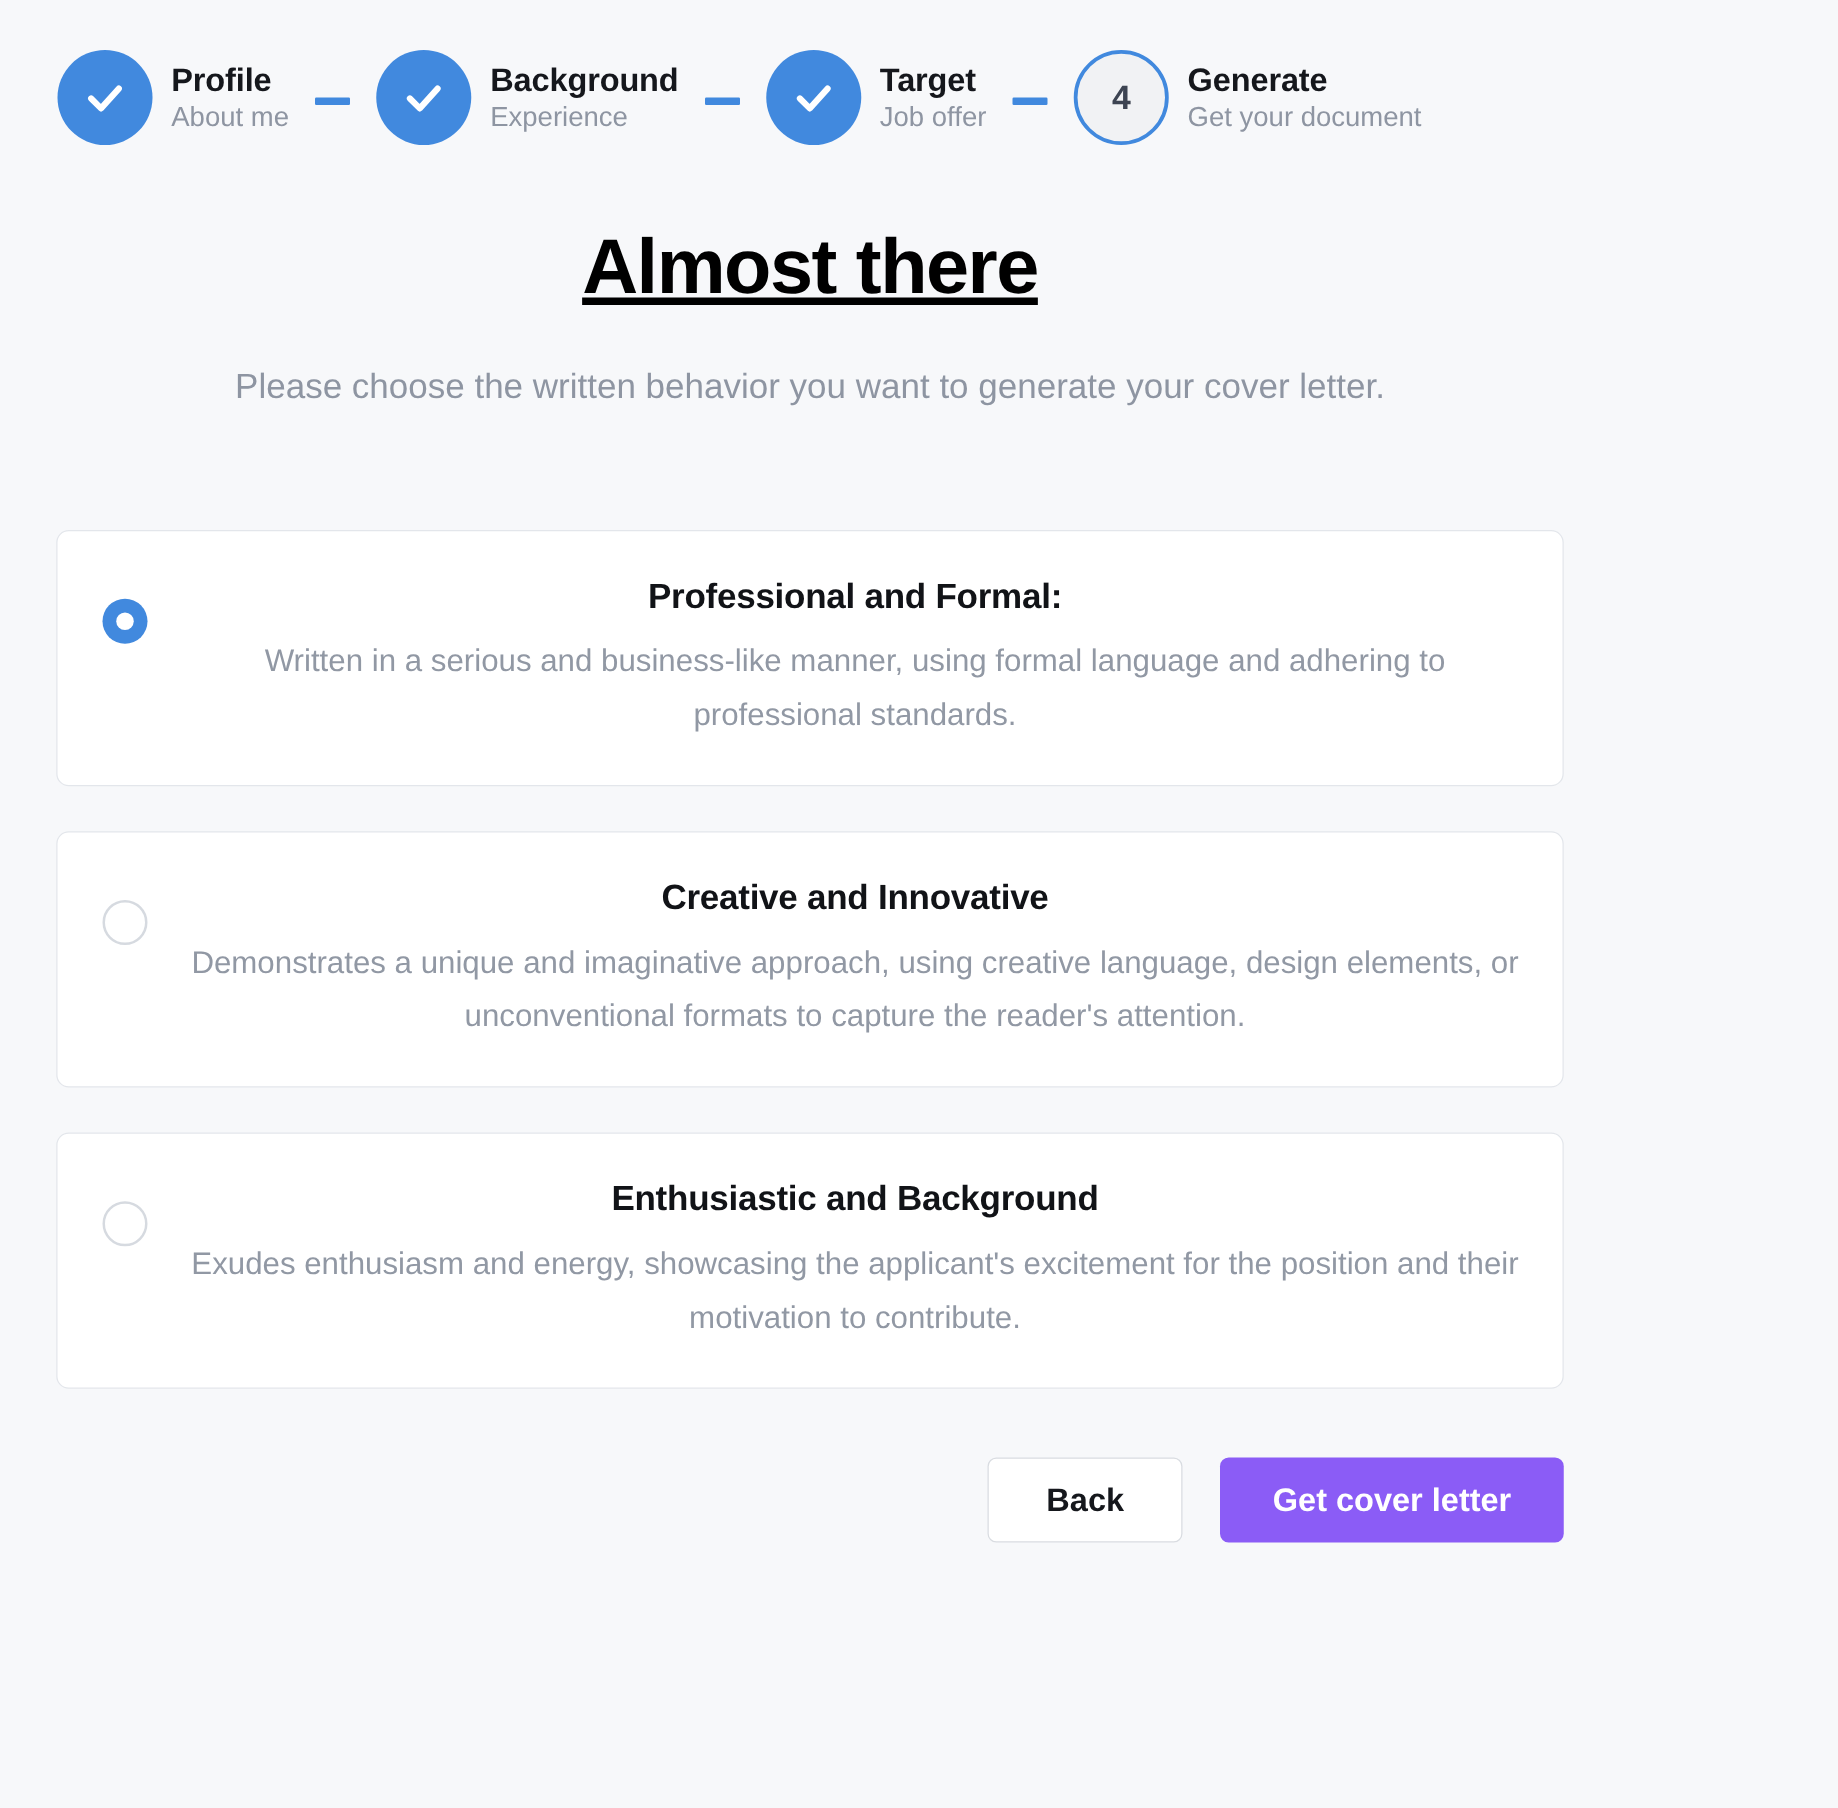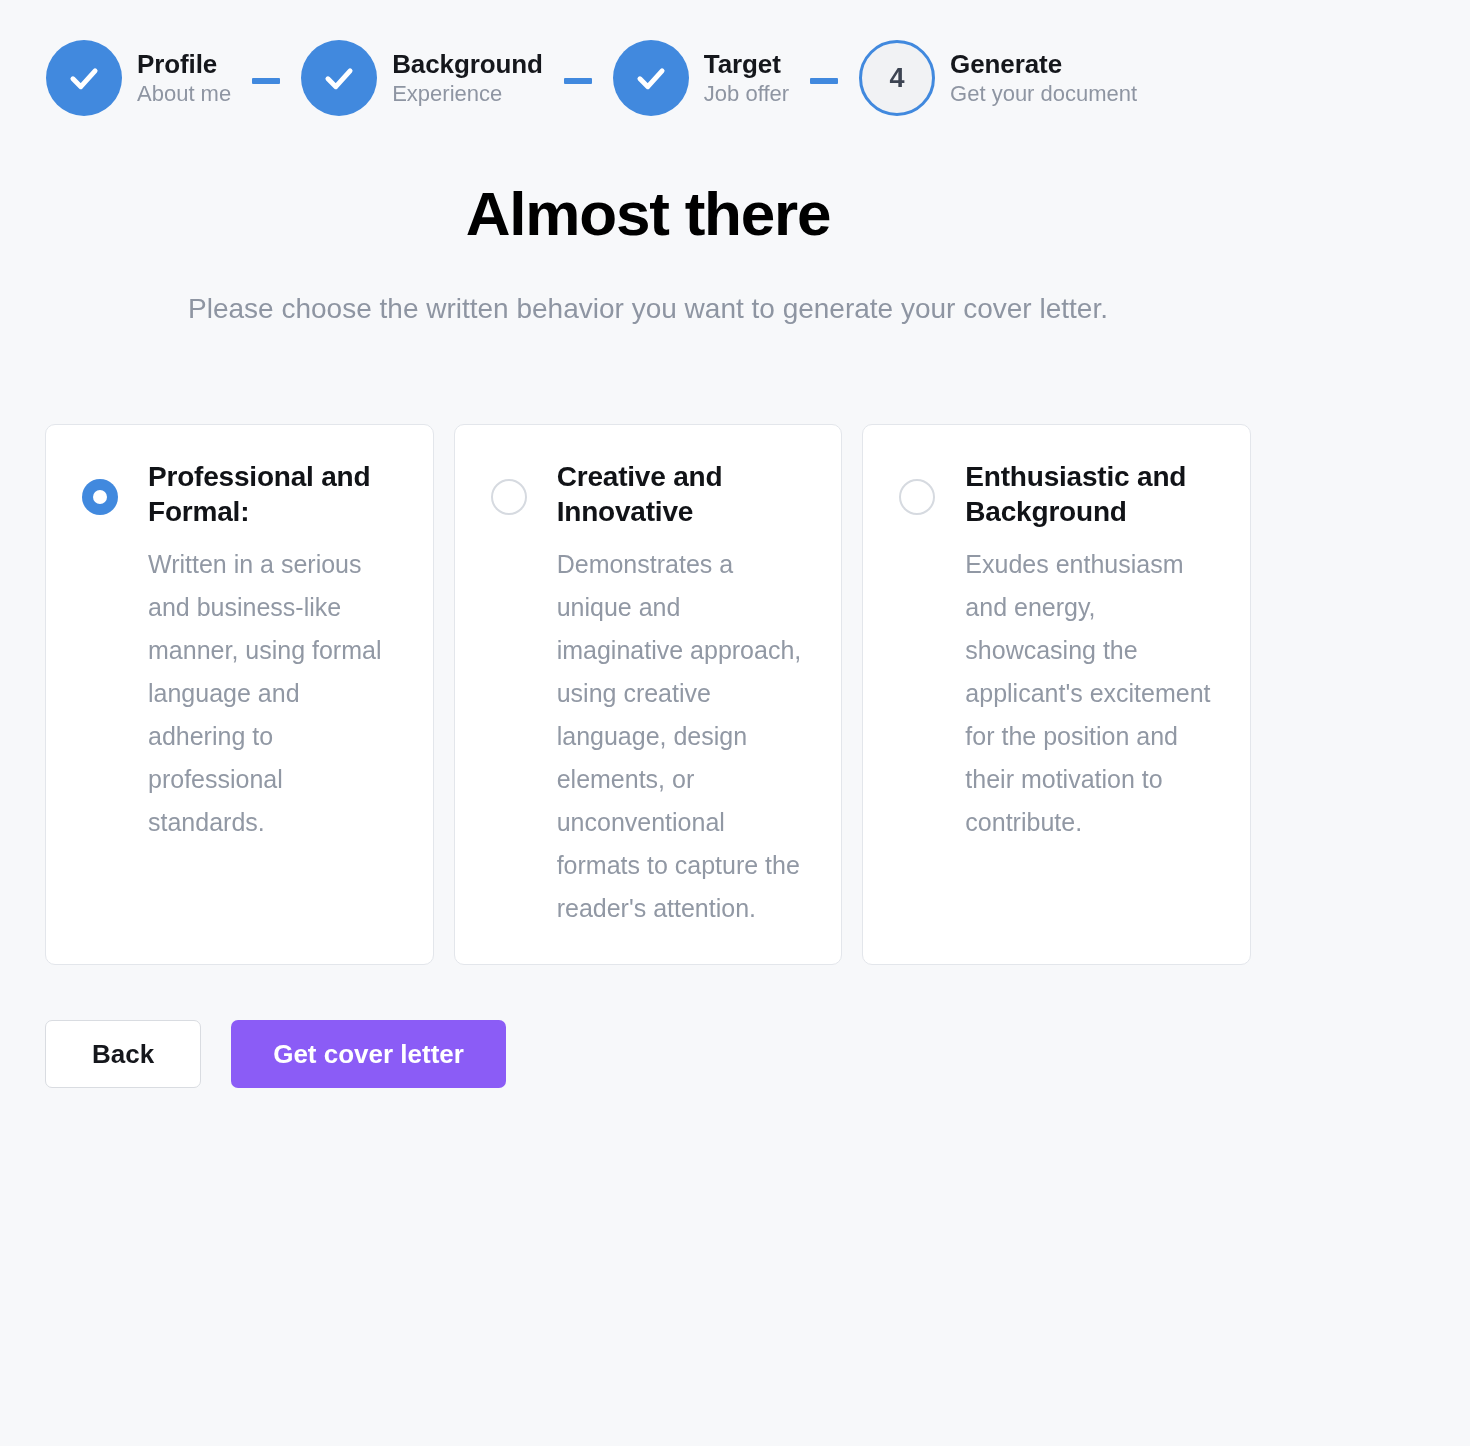--- a/index.html
+++ b/index.html
@@ -101,34 +101,37 @@
     text-align: center;
     margin-top: 102px;
   }
 
   .page-title {
     font-size: 62px;
     font-weight: bold;
     color: #000000;
     letter-spacing: -1.2px;
     line-height: 1.1;
+    text-decoration: underline;
   }
 
   .page-sub {
     font-size: 28px;
     color: #8E95A2;
     margin-top: 44px;
     line-height: 1.2;
   }
 
   
   .options {
     margin: 98px 45px 0 45px;
     display: flex;
-    gap: 20px;
+    flex-direction: column;
+    gap: 36px;
+    text-align: center;
   }
 
   .option-card {
     background: #FFFFFF;
     border: 1px solid #E3E6EB;
     border-radius: 10px;
     padding: 34px 30px 34px 36px;
     display: flex;
     align-items: flex-start;
     gap: 30px;
@@ -178,21 +181,21 @@
     font-size: 25px;
     color: #9198A4;
     line-height: 1.72;
     margin-top: 14px;
     max-width: 1200px;
   }
 
   
   .footer {
     display: flex;
-    justify-content: flex-start;
+    justify-content: flex-end;
     align-items: center;
     gap: 30px;
     margin: 55px 45px 0 45px;
   }
 
   .btn {
     font-family: "Liberation Sans", sans-serif;
     font-size: 26px;
     font-weight: bold;
     border-radius: 7px;

